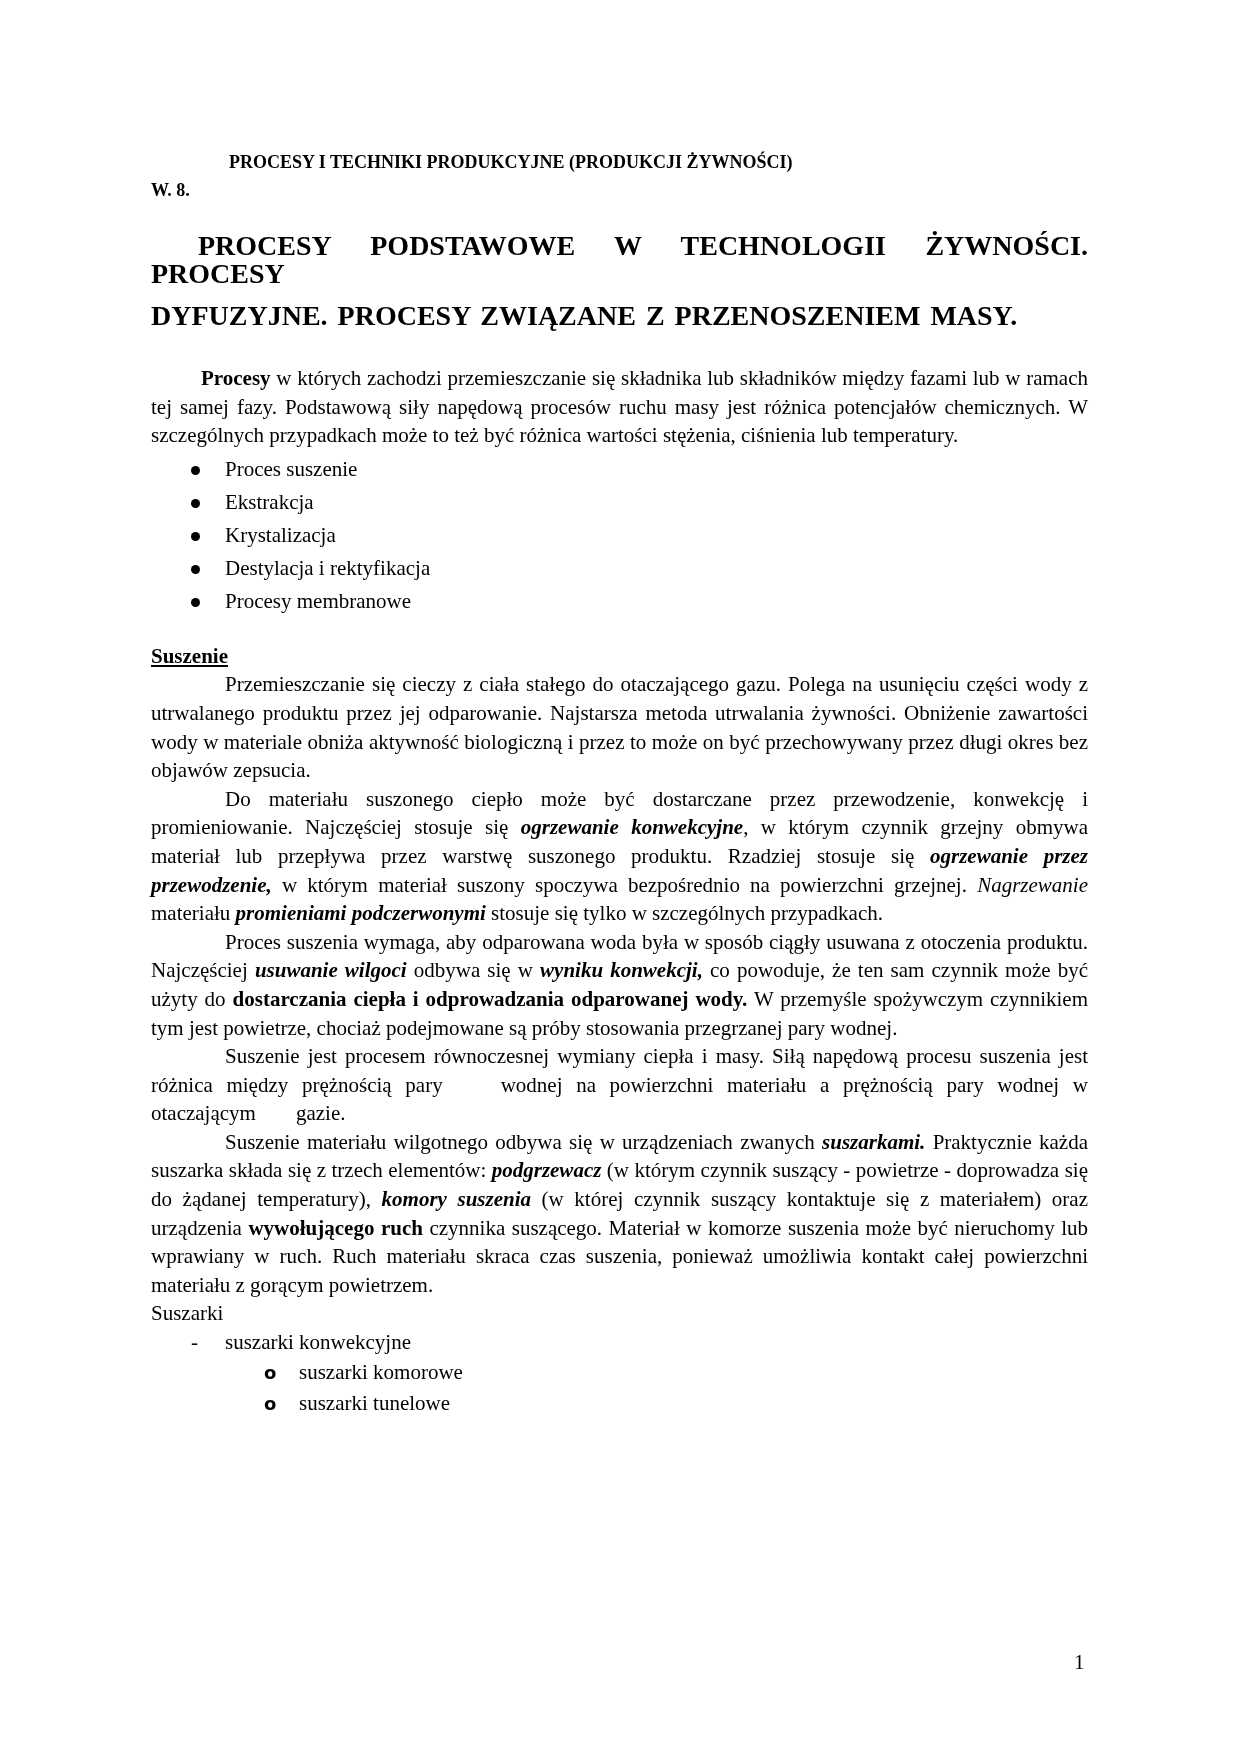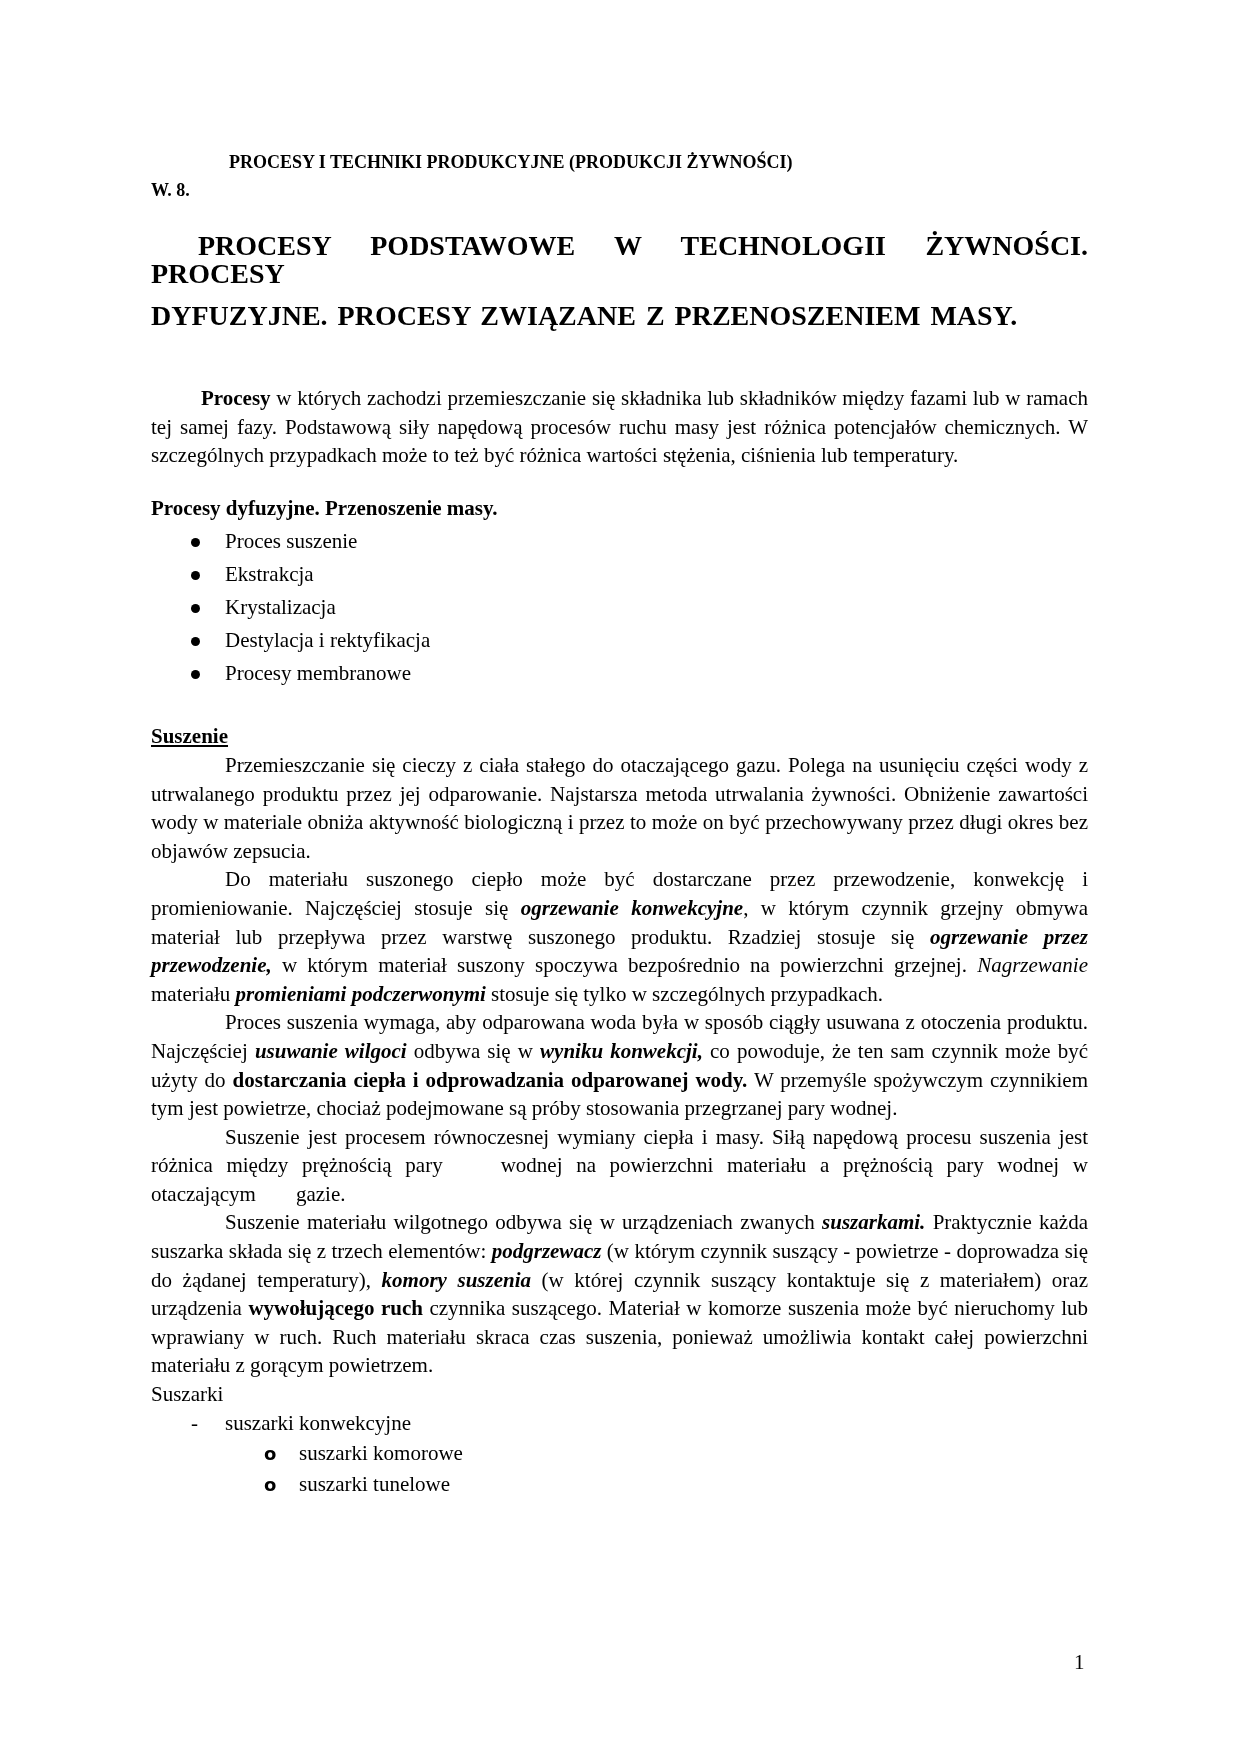--- a/index.html
+++ b/index.html
@@ -45,32 +45,31 @@
   <div class="content">
 
     <p class="title1">PROCESY I TECHNIKI PRODUKCYJNE (PRODUKCJI ŻYWNOŚCI)</p>
     <p class="title-w">W. 8.</p>
 
     <p class="title2">
       <span>PROCESY PODSTAWOWE W TECHNOLOGII ŻYWNOŚCI. PROCESY</span>
       <span class="last">DYFUZYJNE. PROCESY ZWIĄZANE Z PRZENOSZENIEM MASY.</span>
     </p>
 
-    <p class="ind sec" style="margin-top:54px;"><span class="b">Procesy</span><span> w których zachodzi przemieszczanie się składnika lub składników między fazami lub w ramach tej samej fazy. Podstawową siły napędową procesów ruchu masy jest różnica potencjałów chemicznych. W szczególnych przypadkach  może to też być różnica wartości stężenia, ciśnienia lub temperatury.</span></p>
+    <p class="ind sec" style="margin-top:34px;"><span class="b">Procesy</span><span> w których zachodzi przemieszczanie się składnika lub składników między fazami lub w ramach tej samej fazy. Podstawową siły napędową procesów ruchu masy jest różnica potencjałów chemicznych. W szczególnych przypadkach  może to też być różnica wartości stężenia, ciśnienia lub temperatury.</span></p>
 
-    <p class="subhead" style="margin-top:24px;">Procesy dyfuzyjne. Przenoszenie masy.</p>
     <ul class="bullets">
       <li><span class="bul"></span><span>Proces suszenie</span></li>
       <li><span class="bul"></span><span>Ekstrakcja</span></li>
       <li><span class="bul"></span><span>Krystalizacja</span></li>
       <li><span class="bul"></span><span>Destylacja i rektyfikacja</span></li>
       <li><span class="bul"></span><span>Procesy membranowe</span></li>
     </ul>
 
-    <p class="u" style="margin-top:32px;">Suszenie</p>
+    <p class="u" style="margin-top:24px;">Suszenie</p>
     <p class="ind2">Przemieszczanie się cieczy z ciała stałego do otaczającego gazu. Polega na usunięciu części wody z utrwalanego produktu przez jej odparowanie. Najstarsza metoda utrwalania żywności. Obniżenie zawartości wody w materiale obniża aktywność biologiczną i przez to może on być przechowywany przez długi okres bez objawów zepsucia.</p>
 
     <p class="ind2"><span>Do materiału suszonego ciepło może być dostarczane przez przewodzenie, konwekcję i promieniowanie. Najczęściej stosuje się </span><span class="bi">ogrzewanie konwekcyjne</span><span>, w którym czynnik grzejny obmywa materiał lub przepływa przez warstwę suszonego produktu. Rzadziej stosuje się </span><span class="bi">ogrzewanie przez przewodzenie,</span><span> w którym materiał suszony spoczywa bezpośrednio na powierzchni grzejnej. </span><span class="i">Nagrzewanie</span><span> materiału </span><span class="bi">promieniami podczerwonymi</span><span> stosuje się tylko w szczególnych przypadkach.</span></p>
 
     <p class="ind2"><span>Proces suszenia wymaga, aby odparowana woda była w sposób ciągły usuwana z otoczenia produktu. Najczęściej </span><span class="bi">usuwanie wilgoci</span><span> odbywa się w </span><span class="bi">wyniku konwekcji,</span><span> co powoduje, że ten sam czynnik może być użyty do </span><span class="b">dostarczania ciepła i odprowadzania odparowanej wody.</span><span> W przemyśle spożywczym czynnikiem tym jest powietrze, chociaż podejmowane są próby stosowania przegrzanej pary wodnej.</span></p>
 
     <p class="ind2 gap-small"><span>Suszenie jest procesem równoczesnej wymiany ciepła i masy. Siłą napędową procesu suszenia jest różnica między prężnością pary</span><span class="spc"></span><span>wodnej na powierzchni materiału a prężnością pary wodnej w otaczającym</span><span class="spc2"></span><span>gazie.</span></p>
 
     <p class="ind2"><span>Suszenie materiału wilgotnego odbywa się w urządzeniach zwanych </span><span class="bi">suszarkami.</span><span> Praktycznie każda suszarka składa się z trzech elementów: </span><span class="bi">podgrzewacz</span><span> (w którym czynnik suszący - powietrze - doprowadza się do żądanej temperatury), </span><span class="bi">komory suszenia</span><span> (w której czynnik suszący kontaktuje się z materiałem) oraz urządzenia </span><span class="b">wywołującego ruch</span><span> czynnika suszącego. Materiał w komorze suszenia może być nieruchomy lub wprawiany w ruch. Ruch materiału skraca czas suszenia, ponieważ umożliwia kontakt całej powierzchni materiału z gorącym powietrzem.</span></p>
 

